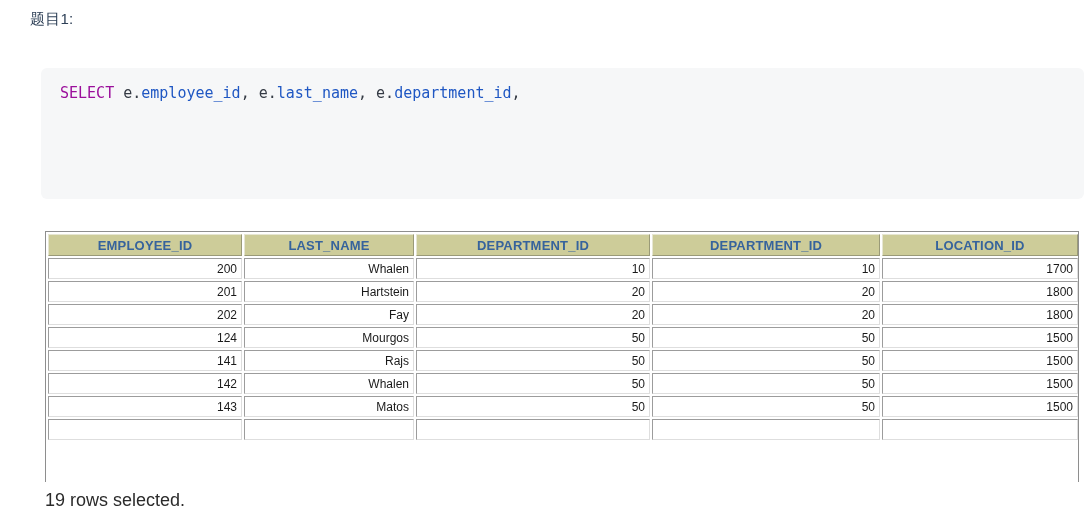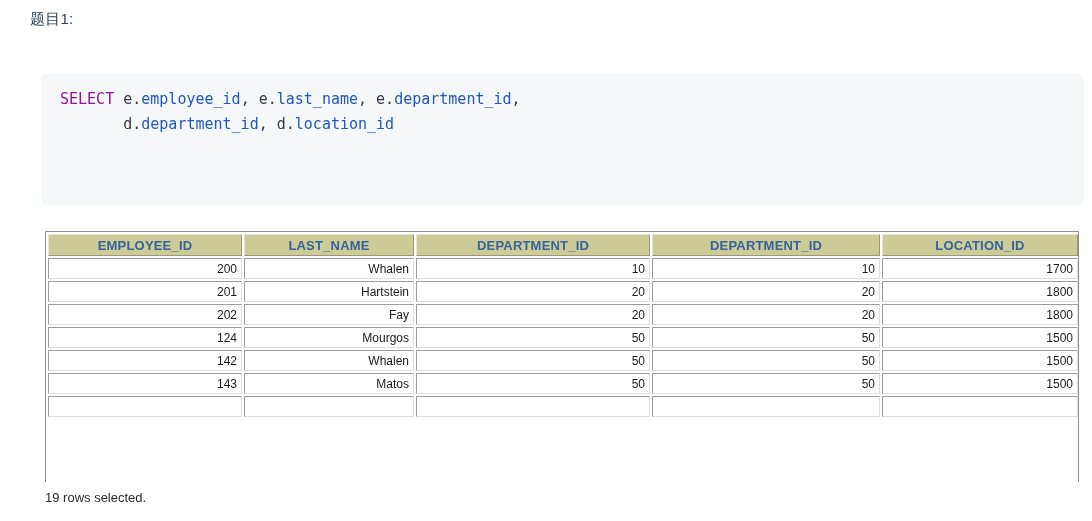--- a/index.html
+++ b/index.html
@@ -23,21 +23,21 @@
     font-size: 15px;
     line-height: 20px;
     color: #2e4057;
     letter-spacing: 0.2px;
   }
 
   
   .code-block {
     position: absolute;
     left: 41px;
-    top: 74px;
+    top: 68px;
     width: 1043px;
     height: 131px;
     background: #f6f7f8;
     border-radius: 6px;
     box-sizing: border-box;
     padding: 13px 0 0 0;
     overflow: hidden;
   }
   .code-line {
     font-family: "DejaVu Sans Mono", monospace;
@@ -112,34 +112,33 @@
   col.c1 { width: 170px; }
   col.c2 { width: 234px; }
   col.c3 { width: 228px; }
   col.c4 { width: 196px; }
 
   
   .rows-selected {
     position: absolute;
     left: 45px;
     top: 490px;
-    font-size: 13px;
+    font-size: 18px;
     color: #2b2b2b;
     font-family: "Liberation Sans", sans-serif;
   }
 </style>
 </head>
 <body>
 
 <div class="question-title">题目1:</div>
 
 <div class="code-block">
   <div id="sql-lines">
       <div class="code-line"><span class="kw">SELECT</span><span class="plain"> </span><span class="plain">e.</span><span class="ident">employee_id</span><span class="plain">, </span><span class="plain">e.</span><span class="ident">last_name</span><span class="plain">, </span><span class="plain">e.</span><span class="ident">department_id</span><span class="plain">,</span></div>
-      <div class="code-line"><span class="plain">       </span><span class="plain">d.</span><span class="ident">department_id</span><span class="plain">, </span><span class="plain">d.</span><span class="ident">location_id</span></div>
     </div>
 </div>
 
 <div class="result-grid">
   <table class="grid">
     <colgroup>
       <col class="c0">
         <col class="c1">
         <col class="c2">
         <col class="c3">
@@ -177,20 +176,27 @@
           <td class="num">1800</td>
         </tr>
         <tr>
           <td class="num">124</td>
           <td class="txt">Mourgos</td>
           <td class="num">50</td>
           <td class="num">50</td>
           <td class="num">1500</td>
         </tr>
         <tr>
+          <td class="num">141</td>
+          <td class="txt">Rajs</td>
+          <td class="num">50</td>
+          <td class="num">50</td>
+          <td class="num">1500</td>
+        </tr>
+        <tr>
           <td class="num">142</td>
           <td class="txt">Whalen</td>
           <td class="num">50</td>
           <td class="num">50</td>
           <td class="num">1500</td>
         </tr>
         <tr>
           <td class="num">143</td>
           <td class="txt">Matos</td>
           <td class="num">50</td>

